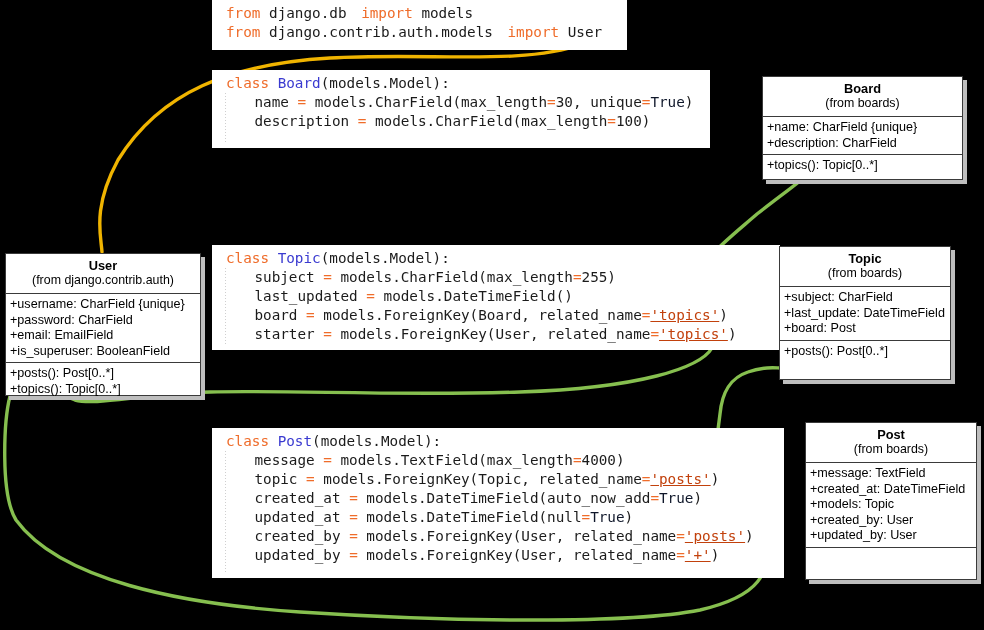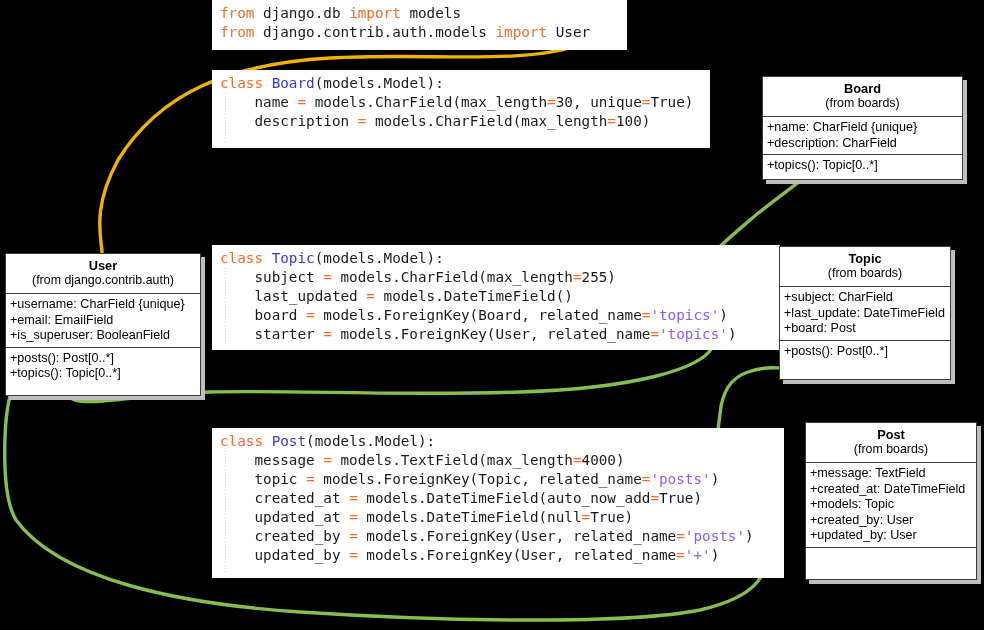--- a/index.html
+++ b/index.html
@@ -32,24 +32,24 @@
     position: absolute;
     left: 13px;
     top: 23px;
     bottom: 5px;
     width: 1px;
     background: repeating-linear-gradient(to bottom, #cfcfcf 0px, #cfcfcf 1px, transparent 1px, transparent 3px);
     z-index: 6;
   }
 
   
-  .kw  { color: #ef6c2a; }      
+  .kw  { color: #ef6c2a; margin-left: 6px; }      
   .cls { color: #3a3ad0; }      
   .op  { color: #ef6c2a; }      
-  .str { color: #8b5cf6; }      
+  .str { color: #c2410c; text-decoration: underline; }      
   .bool{ color: #0f172a; }      
   .pln { color: #1b1b1b; }
 
   
   .uml {
     position: absolute;
     background: #ffffff;
     border: 1px solid #3a3a3a;
     box-sizing: border-box;
     font-family: "Liberation Sans", sans-serif;
@@ -119,20 +119,21 @@
           <span class="row">+topics(): Topic[0..*]</span>
         </div>
       </div>
       <div class="uml" style="left: 5px; top: 253px; width: 196px; height: 143px;">
         <div class="head">
           <span class="title">User</span>
           <span class="from">(from django.contrib.auth)</span>
         </div>
         <div class="sec">
           <span class="row">+username: CharField {unique}</span>
+          <span class="row">+password: CharField</span>
           <span class="row">+email: EmailField</span>
           <span class="row">+is_superuser: BooleanField</span>
         </div>
         <div class="sec">
           <span class="row">+posts(): Post[0..*]</span>
           <span class="row">+topics(): Topic[0..*]</span>
         </div>
       </div>
       <div class="uml" style="left: 779px; top: 246px; width: 172px; height: 134px;">
         <div class="head">

